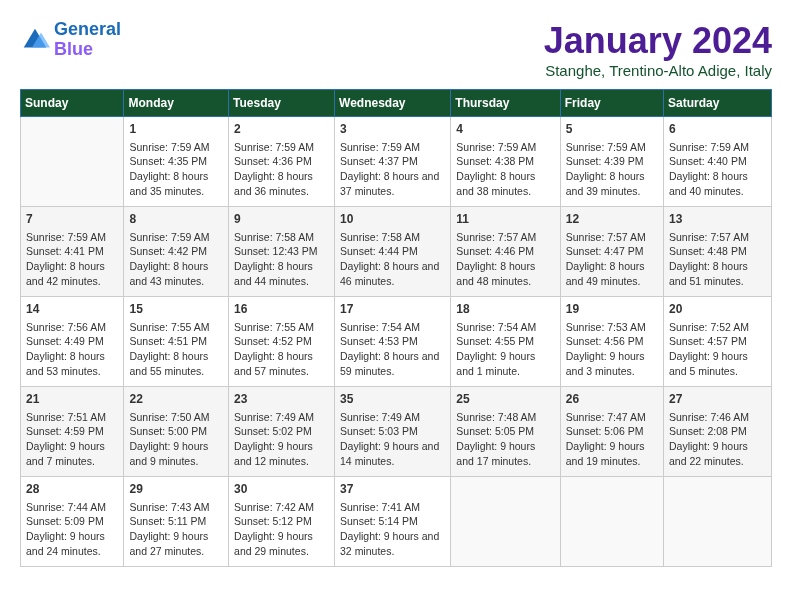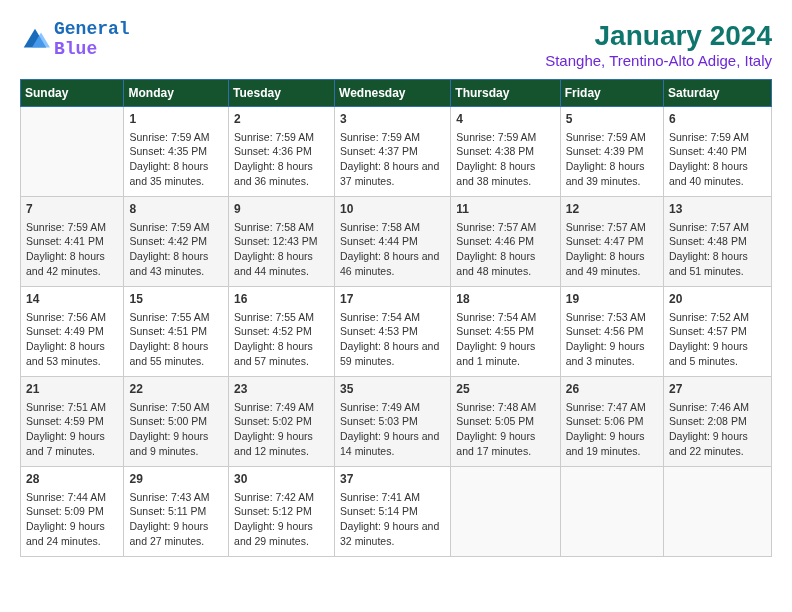--- a/index.html
+++ b/index.html
@@ -13,46 +13,45 @@
     .header-section {
       display: flex;
       justify-content: space-between;
       align-items: flex-start;
       margin-bottom: 10px;
     }
     .logo {
       display: flex;
       align-items: center;
       gap: 4px;
-      font-family: Liberation Mono, monospace;
     }
     .logo-text {
       font-size: 18px;
       font-weight: bold;
       color: #333;
       line-height: 1.1;
     }
     .logo-text span {
       color: #1a6bba;
     }
     .logo-icon {
       width: 30px;
       height: 30px;
     }
     .title-block {
       text-align: right;
     }
     .calendar-title {
-      font-size: 28px;
+      font-size: 36px;
       font-weight: bold;
-      color: #0f766e;
+      color: #4c1d95;
     }
     .calendar-subtitle {
       font-size: 15px;
-      color: #6d28d9;
+      color: #14532d;
     }
     table {
       width: 100%;
       border-collapse: collapse;
       font-size: 11px;
     }
     thead tr th {
       background-color: #14532d;
       color: #fff;
       padding: 6px 4px;

